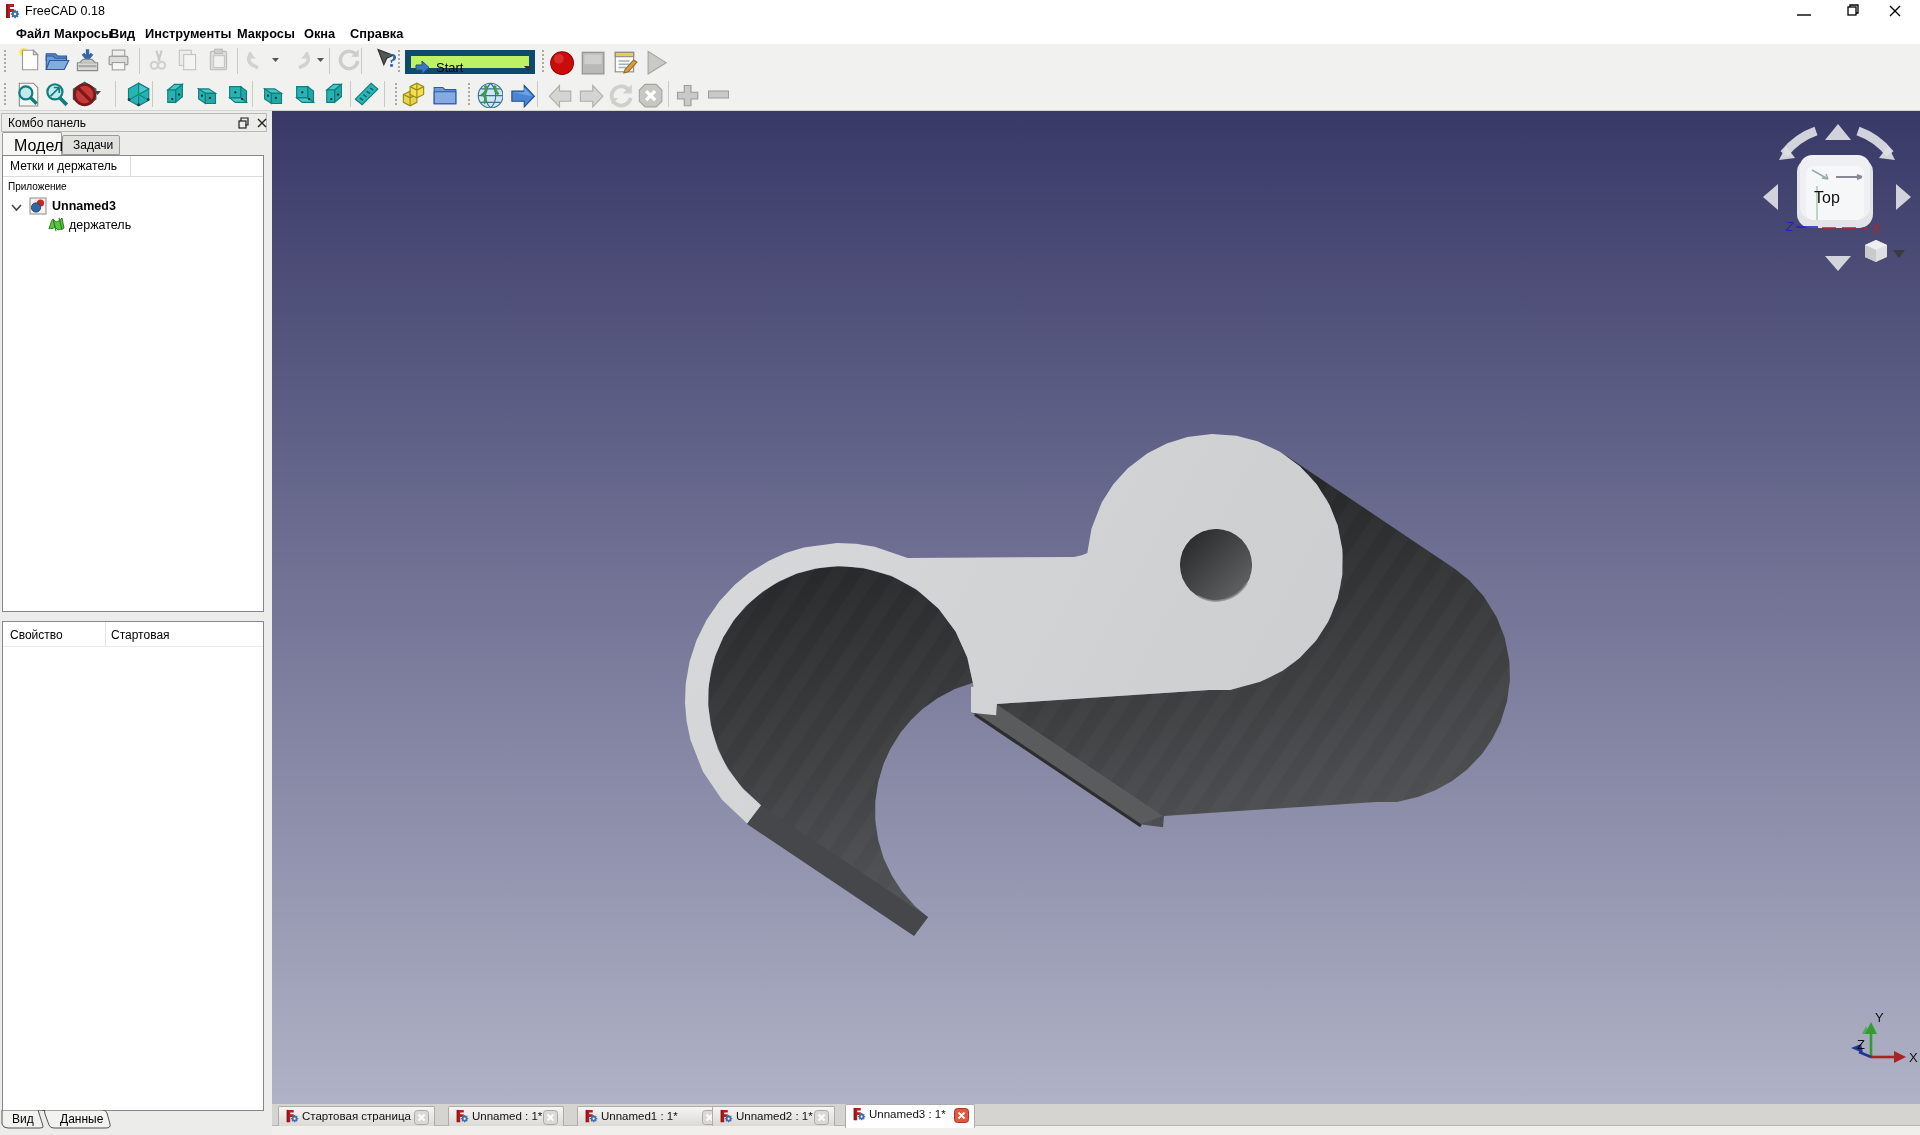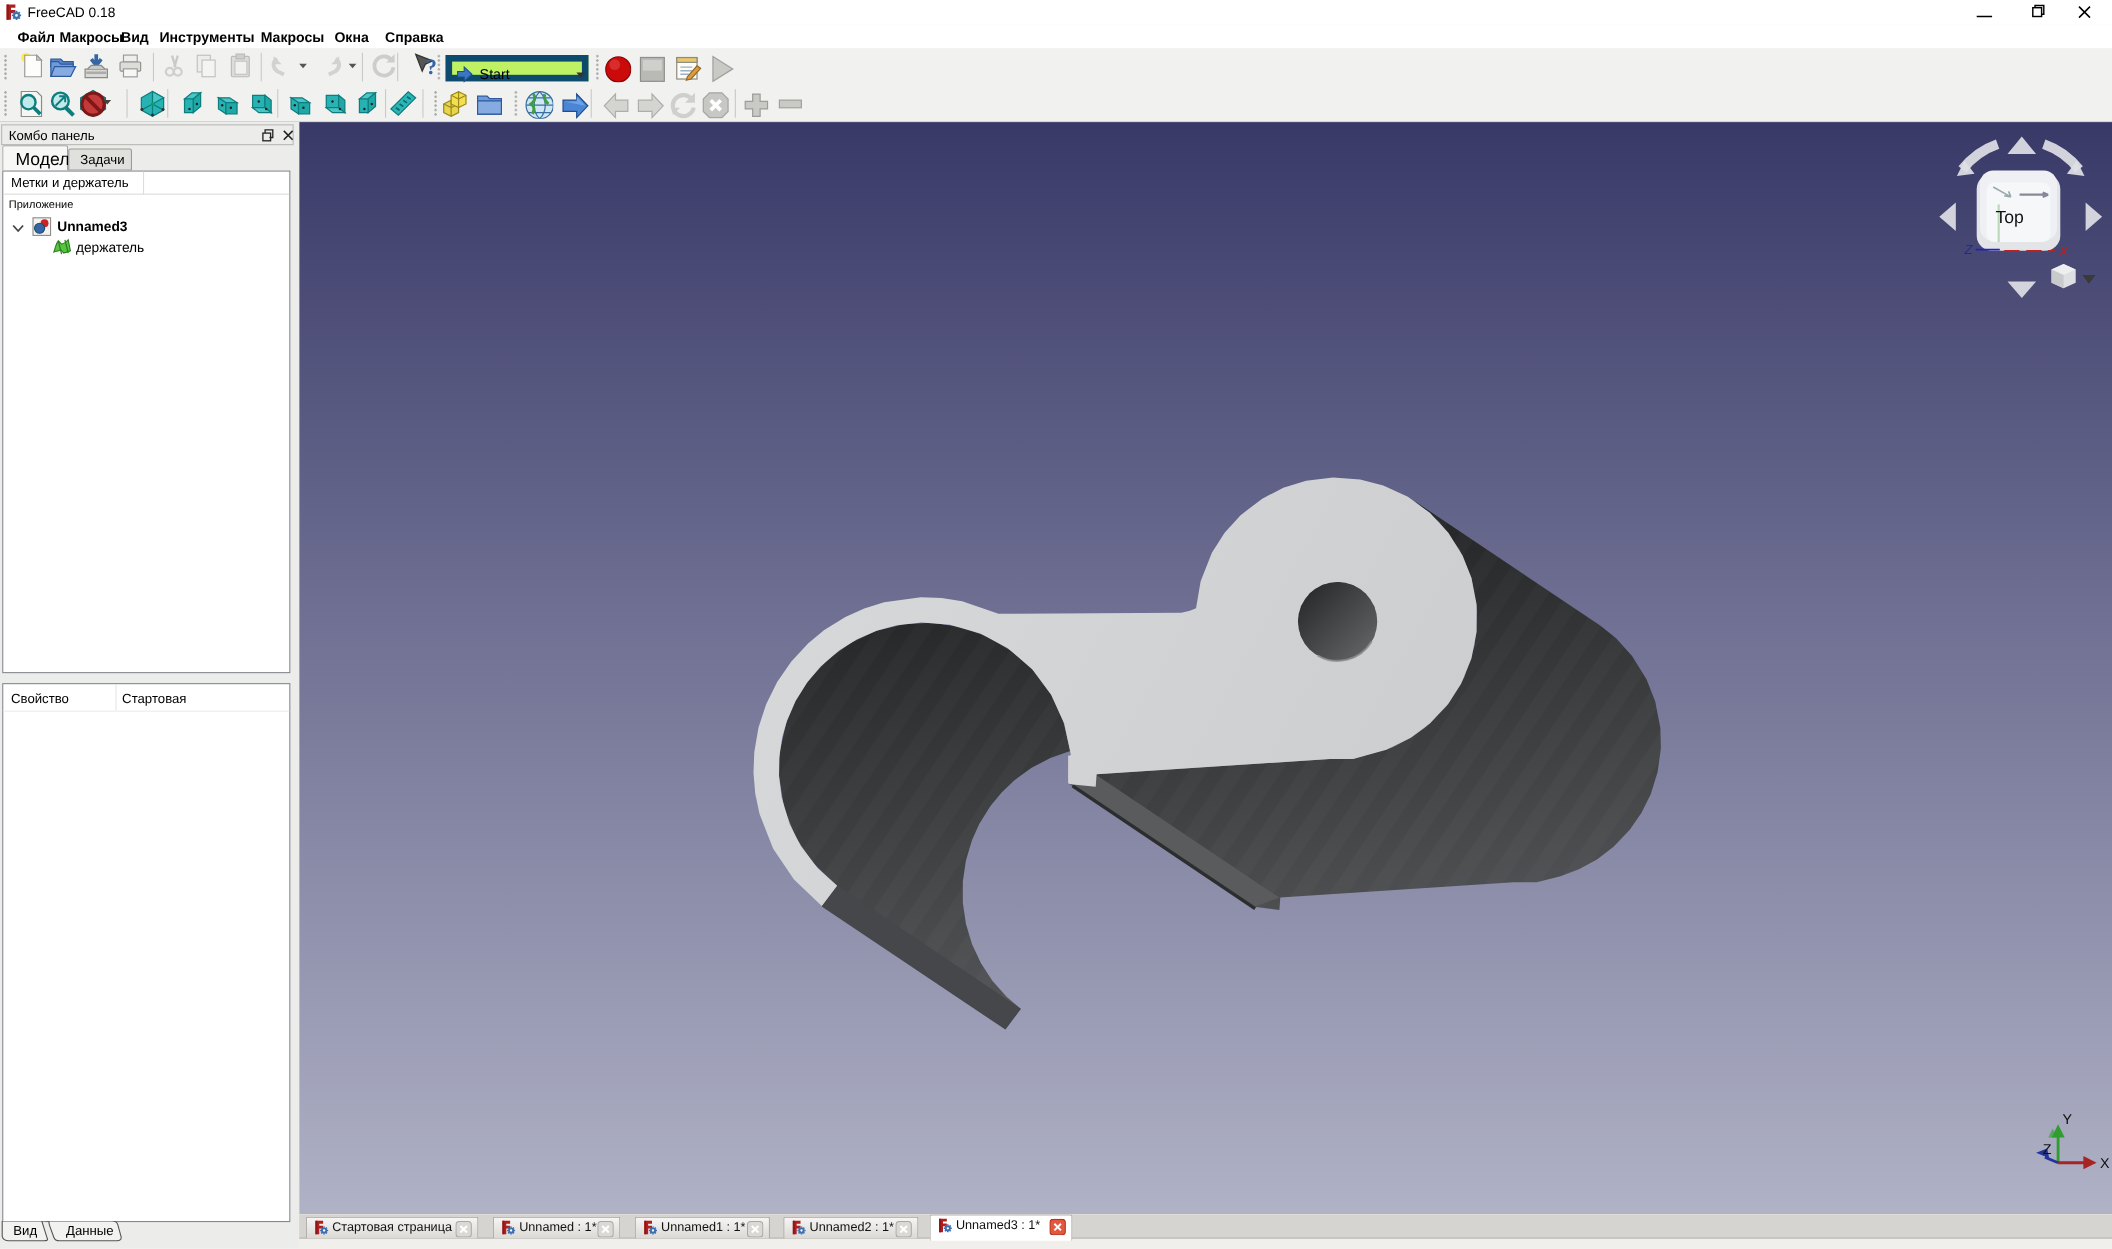--- a/index.html
+++ b/index.html
@@ -415,21 +415,21 @@
           <path d="M11 6.8v1.4M11 13.8v1.4M6.8 11h1.4M13.8 11h1.4M8 8l1 1M14 14l-1-1M8 14l1-1M14 8l-1 1"></path>
         </g>
       </svg>
     </div>
     <div class="abs" style="left:23px;top:3px;font-size:11.5px;color:#111;white-space:nowrap">Unnamed : 1*</div>
     <svg class="abs" style="right:5px;top:3px" width="15" height="15" viewBox="0 0 15 15">
 <rect x="0.5" y="0.5" width="14" height="14" rx="3" fill="#dbd9d5" stroke="#aaa8a4"></rect>
 <path d="M4.5 4.5l6 6M10.5 4.5l-6 6" stroke="#fff" stroke-width="1.8"></path>
     </svg>
   </div>
-<div class="abs" style="left:577px;top:1106px;width:123px;height:20px;background:linear-gradient(#f6f5f3,#dbd9d5);border:1px solid #aeaca8;border-bottom:none;border-radius:2px 2px 0 0;z-index:2">
+<div class="abs" style="left:577px;top:1106px;width:146px;height:20px;background:linear-gradient(#f6f5f3,#dbd9d5);border:1px solid #aeaca8;border-bottom:none;border-radius:2px 2px 0 0;z-index:2">
     <div style="position:absolute;left:6px;top:2px">
       <svg style="position:absolute;left:0px;top:0px" width="14" height="14" viewBox="0 0 16 16">
 <path d="M2 1h8v3H6v2h4v3H6v6H2z" fill="#b01f1f"></path>
         <path d="M2 1h2v14H2z" fill="#8f1616"></path>
 <circle cx="11" cy="11" r="3.2" fill="#3a6fb0"></circle>
         <circle cx="11" cy="11" r="1.2" fill="#fff"></circle>
 <g stroke="#3a6fb0" stroke-width="1.6">
           <path d="M11 6.8v1.4M11 13.8v1.4M6.8 11h1.4M13.8 11h1.4M8 8l1 1M14 14l-1-1M8 14l1-1M14 8l-1 1"></path>
         </g>
       </svg>

